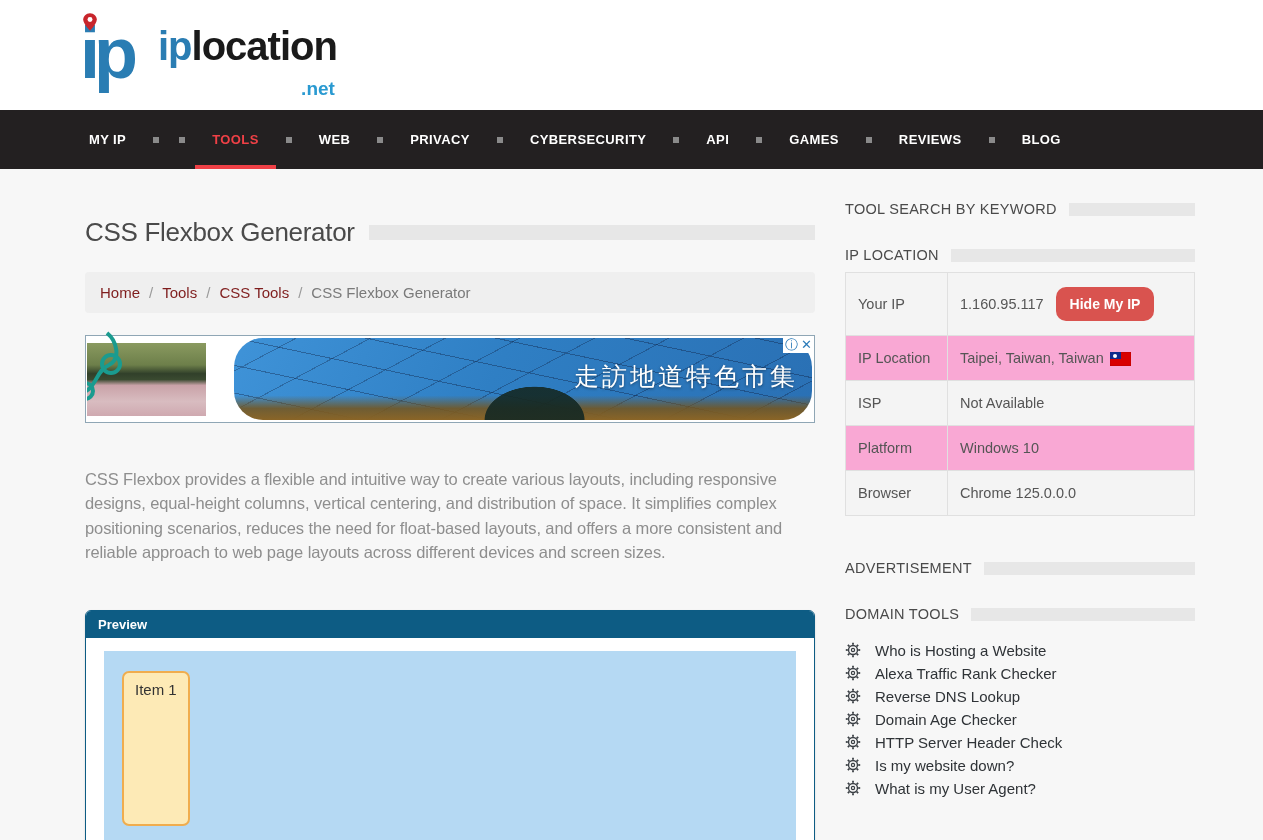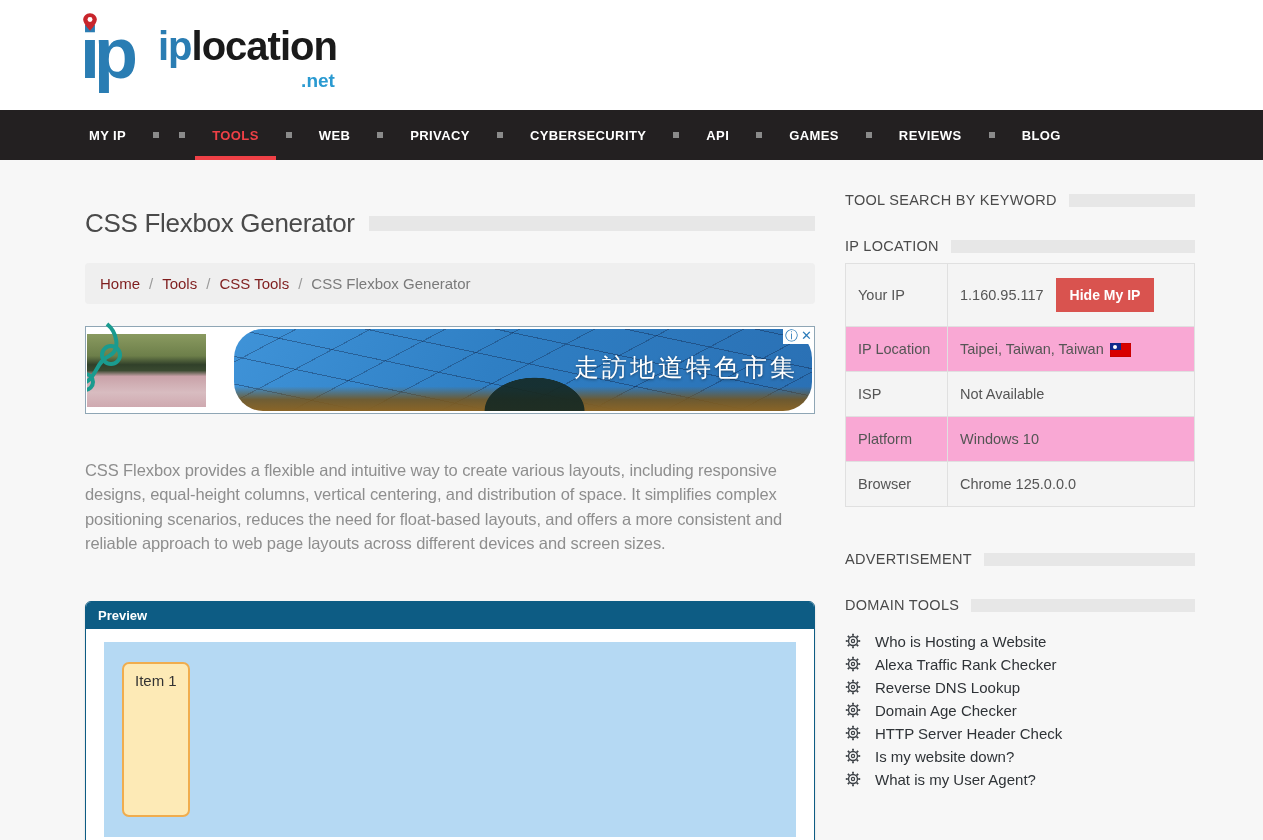--- a/index.html
+++ b/index.html
@@ -11,35 +11,35 @@
     justify-content:space-between; padding:0 68px 0 80px; }
   .logo-wrap { display:flex; align-items:flex-start; margin-top:14px; cursor:pointer; }
   .logo-mono { position:relative; width:74px; height:78px; }
   .logo-mono .mono-text { font-size:72px; font-weight:bold; color:#2a7db3;
     letter-spacing:-6px; line-height:78px; }
   .logo-pin { position:absolute; left:2px; top:-2px; }
   .logo-text { margin-left:4px; margin-top:10px; position:relative; }
   .logo-text .l1 { font-size:40px; font-weight:bold; letter-spacing:-1px; }
   .logo-text .l1 .blue { color:#2a7db3; }
   .logo-text .l1 .dark { color:#1a1a1a; }
-  .logo-text .l2 { position:absolute; right:2px; top:46px; font-size:19px;
+  .logo-text .l2 { position:absolute; right:2px; top:54px; font-size:19px;
     font-weight:bold; color:#2a9ad1; }
   .header-right { width:430px; padding-top:12px; }
   .search-row { display:flex; height:45px; }
   .search-input { flex:1; border:1px solid #cfcfcf; border-right:none;
     padding:0 14px; font-size:16px; color:#444; outline:none; }
   .search-input::placeholder { color:#9b9b9b; }
   .search-btn { width:62px; background:#1d7ab9; border:none; cursor:pointer;
     display:flex; align-items:center; justify-content:center; border-radius:0 2px 2px 0; }
   .quick-links { display:flex; justify-content:flex-end; gap:26px; margin-top:18px; }
   .quick-links a { font-size:13px; font-weight:bold; color:#1d7ab9;
     text-decoration:none; letter-spacing:0.2px; }
 
   
-  .main-nav { background:#232021; height:50px; display:flex; align-items:stretch;
+  .main-nav { background:#232021; height:59px; display:flex; align-items:stretch;
     padding-left:72px; }
   .nav-item { position:relative; display:flex; align-items:center; padding:0 17px;
     color:#ffffff; font-size:13px; font-weight:bold; letter-spacing:0.4px;
     text-decoration:none; cursor:pointer; }
   .nav-item.active { color:#ef4046; }
   .nav-item.active::after { content:""; position:absolute; left:0; right:0;
     bottom:0; height:4px; background:#ef4046; }
   .nav-sep { width:6px; height:6px; background:#8a8a8a; align-self:center;
     margin:0 10px; }
 
@@ -111,21 +111,21 @@
     border-radius:0 3px 3px 0; display:flex; align-items:center; justify-content:center; }
 
   .ip-heading { margin-top:30px; }
   .ip-table { width:100%; border-collapse:collapse; margin-top:9px;
     border:1px solid #e0e0e0; background:#f9a8d4; }
   .ip-table td { border:1px solid #e0e0e0; font-size:14.5px; color:#555555;
     padding:14px 12px; }
   .ip-table tr.odd td { background:#f4f4f4; }
   .ip-table td.lbl { width:102px; }
   .ip-row-flex { display:flex; align-items:center; gap:12px; }
-  .hide-ip-btn { background:#d9534f; color:#ffffff; border:none; border-radius:0;
+  .hide-ip-btn { background:#d9534f; color:#ffffff; border:none; border-radius:10px;
     font-size:14px; font-weight:bold; padding:9px 14px; cursor:pointer; }
   .tw-flag { display:inline-block; width:21px; height:14px; background:#d80000;
     position:relative; vertical-align:middle; margin-left:6px;
     box-shadow:0 0 1px rgba(0,0,0,0.6) inset; }
   .tw-flag::before { content:""; position:absolute; left:0; top:0; width:11px;
     height:7px; background:#102a8c; }
   .tw-flag::after { content:""; position:absolute; left:3.5px; top:1.8px; width:4px;
     height:4px; background:#ffffff; border-radius:50%; }
 
   .ad-heading { margin-top:44px; }

